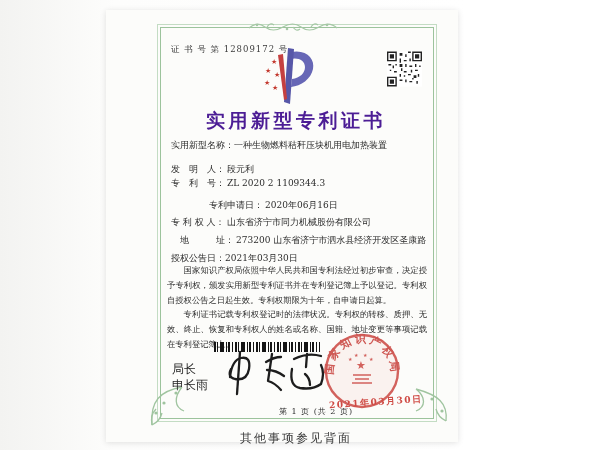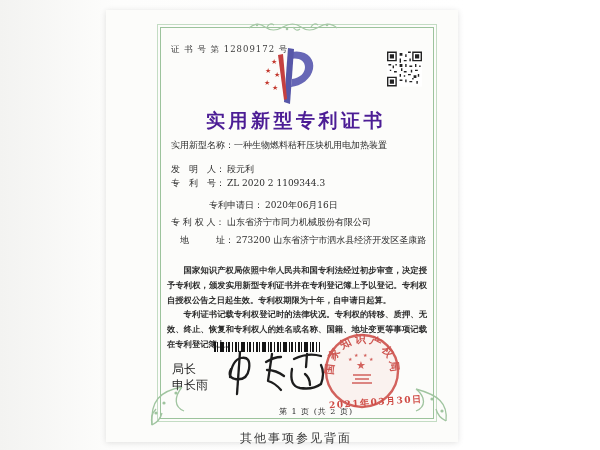--- a/index.html
+++ b/index.html
@@ -23,21 +23,21 @@
   .qr{position:absolute;left:387px;top:51px;width:35px;height:36px;}
   .title{
     position:absolute;left:160px;top:108px;width:272px;text-align:center;
     font-size:19px;font-weight:bold;letter-spacing:3.5px;color:#4c1d95;white-space:nowrap;
   }
   .fields{position:absolute;left:171px;top:139px;width:256px;font-size:9px;}
   .frow{position:absolute;white-space:nowrap;}
   .frow .lbl{display:inline-block;min-width:56px;}
   .f0{top:0;} .f1{top:24px;} .f2{top:38px;} .f3{top:60px;margin-left:38px;} .f4{top:77px;} .f5{top:95px;margin-left:9px;} .f6{top:113px;width:256px;}
   .pair2{position:absolute;left:123px;top:0;white-space:nowrap;}
-  .paras{position:absolute;left:167px;top:263px;width:260px;font-size:8.3px;line-height:1.78;text-align:justify;color:#2e2e2e;font-weight:bold;}
+  .paras{position:absolute;left:167px;top:263px;width:260px;font-size:8.3px;line-height:1.78;text-align:justify;color:#2e2e2e;}
   .paras p{margin:0;text-indent:2em;}
   .barcode{
     position:absolute;left:214px;top:342px;width:106px;height:10px;
     background-image:
       repeating-linear-gradient(90deg,#141414 0 1px,rgba(0,0,0,0) 1px 3px),
       repeating-linear-gradient(90deg,#141414 0 2px,rgba(0,0,0,0) 2px 7px);
   }
   .director{position:absolute;left:172px;top:361px;font-size:12px;font-weight:normal;line-height:16px;color:#1e1e1e;}
   .signature{position:absolute;left:222px;top:347px;width:118px;height:54px;}
   .seal{position:absolute;left:322px;top:331px;width:80px;height:80px;opacity:.92;}
@@ -130,20 +130,21 @@
   <div class="frow f3">
     <span class="lbl">专利申请日：</span><span>2020年06月16日</span>
   </div>
   <div class="frow f4">
     <span class="lbl">专 利 权 人：</span><span>山东省济宁市同力机械股份有限公司</span>
   </div>
   <div class="frow f5">
     <span class="lbl">地　　　址：</span><span>273200 山东省济宁市泗水县经济开发区圣康路</span>
   </div>
   <div class="frow f6">
+    <span><span>授权公告日：</span><span>2021年03月30日</span></span>
   </div>
 </div>
 
 <div class="paras">
   <p>国家知识产权局依照中华人民共和国专利法经过初步审查，决定授予专利权，颁发实用新型专利证书并在专利登记簿上予以登记。专利权自授权公告之日起生效。专利权期限为十年，自申请日起算。</p>
   <p>专利证书记载专利权登记时的法律状况。专利权的转移、质押、无效、终止、恢复和专利权人的姓名或名称、国籍、地址变更等事项记载在专利登记簿上。</p>
 </div>
 
 <div class="barcode"></div>
 

